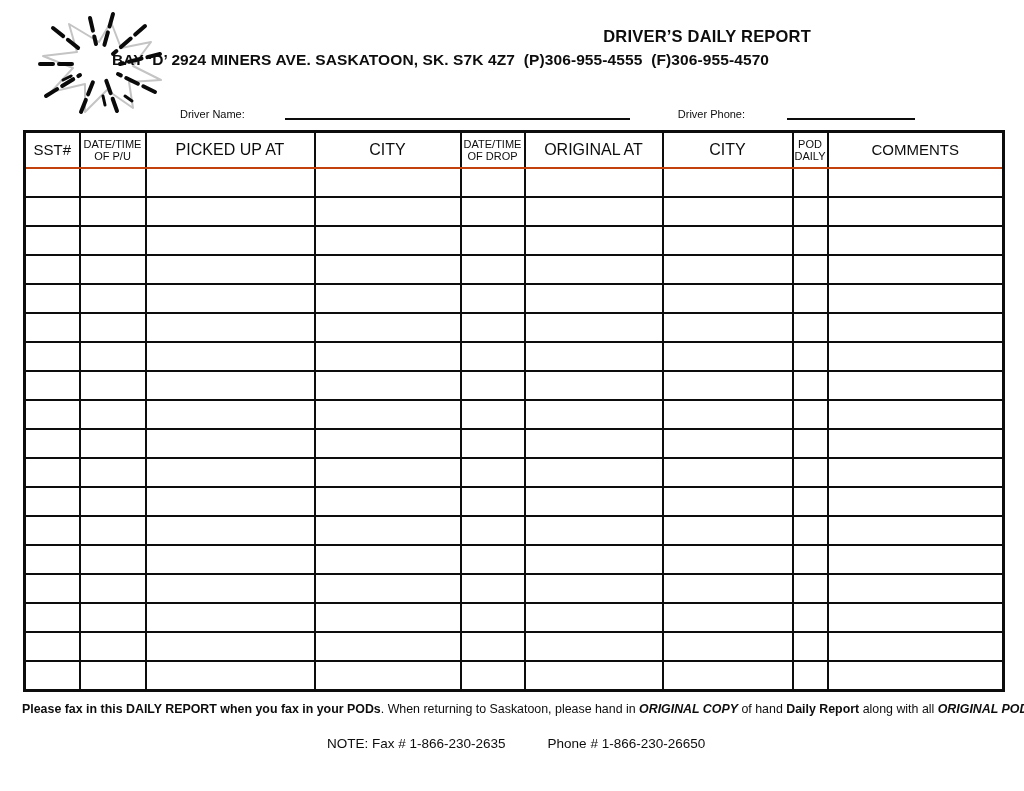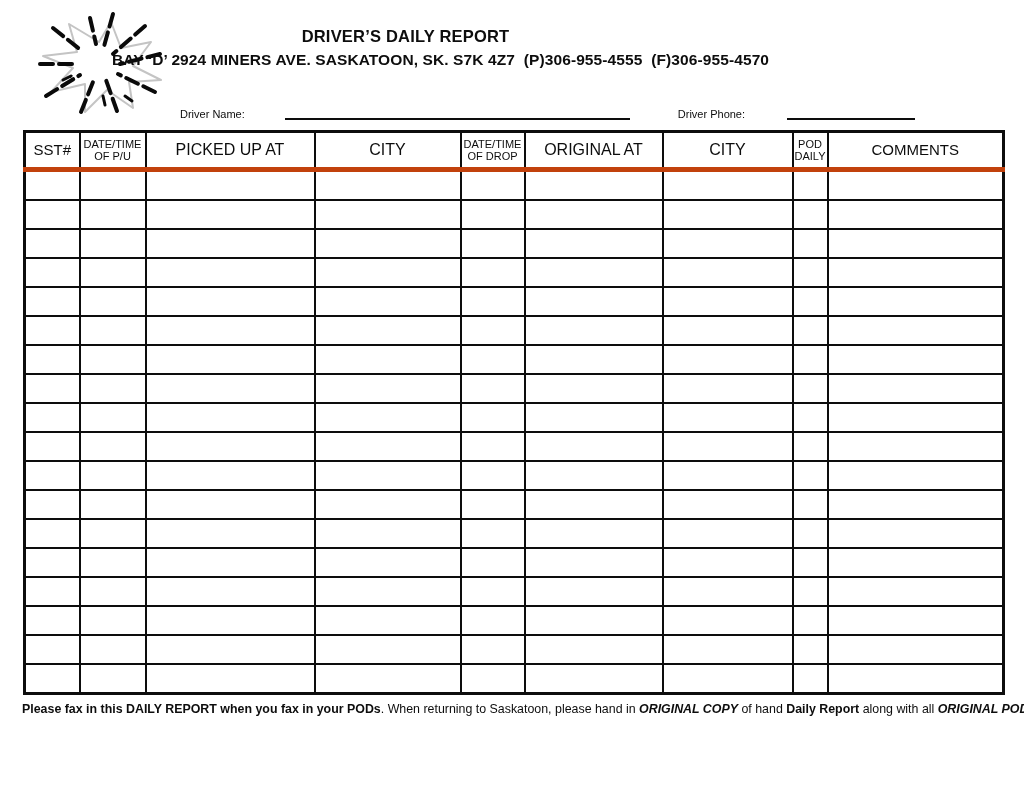--- a/index.html
+++ b/index.html
@@ -10,21 +10,21 @@
     color:#0d0d0d;
     font-family:"Liberation Sans", sans-serif;
     overflow:hidden;
   }
   
   .logo{position:absolute;left:33px;top:8px;width:135px;height:108px;}
 
   
   .title{
     position:absolute;top:27px;left:0;width:811px;
-    text-align:center;font-size:16.5px;font-weight:bold;letter-spacing:.2px;
+    text-align:right;font-size:16.5px;font-weight:bold;letter-spacing:.2px;
   }
   .subtitle{
     position:absolute;top:51px;left:112px;width:912px;
     font-size:15.5px;font-weight:bold;white-space:pre-wrap;letter-spacing:.1px;
   }
 
   
   .driver-line{
     position:absolute;top:99px;left:180px;
     display:flex;align-items:flex-end;
@@ -42,21 +42,21 @@
     position:absolute;left:23px;top:130px;width:979px;
     border-collapse:collapse;table-layout:fixed;
     border:3px solid #0d0d0d;
   }
   table.report th, table.report td{
     border:2px solid #0d0d0d;padding:0;
   }
   table.report thead th{
     height:34px;font-weight:normal;font-size:16px;
     text-align:center;vertical-align:middle;white-space:pre-line;line-height:1.1;
-    border-bottom:5px solid #c2410c;
+    border-bottom:2px solid #c2410c;
     margin-top:35px;
   }
   table.report thead th.small{font-size:11px;}
   table.report thead th.mid{font-size:15px;}
   table.report tbody td{height:27px;}
 
   
   .instructions{
     position:absolute;top:702px;left:22px;width:990px;
     font-size:12.4px;white-space:nowrap;letter-spacing:0;
@@ -329,14 +329,18 @@
           <td></td>
           <td></td>
           <td></td>
           <td></td>
         </tr>
       </tbody>
   </table>
 
   <div class="instructions"><span class="b">Please fax in this DAILY REPORT when you fax in your PODs</span><span>. When returning to Saskatoon, please hand in </span><span class="bi">ORIGINAL COPY</span><span> of hand </span><span class="b">Daily Report</span><span> along with all </span><span class="bi">ORIGINAL PODs.</span></div>
 
+  <div class="note-line">
+    <span>NOTE: Fax # 1-866-230-2635</span>
+    <span>Phone # 1-866-230-26650</span>
+  </div>
 
 </div>
 
 </body></html>

